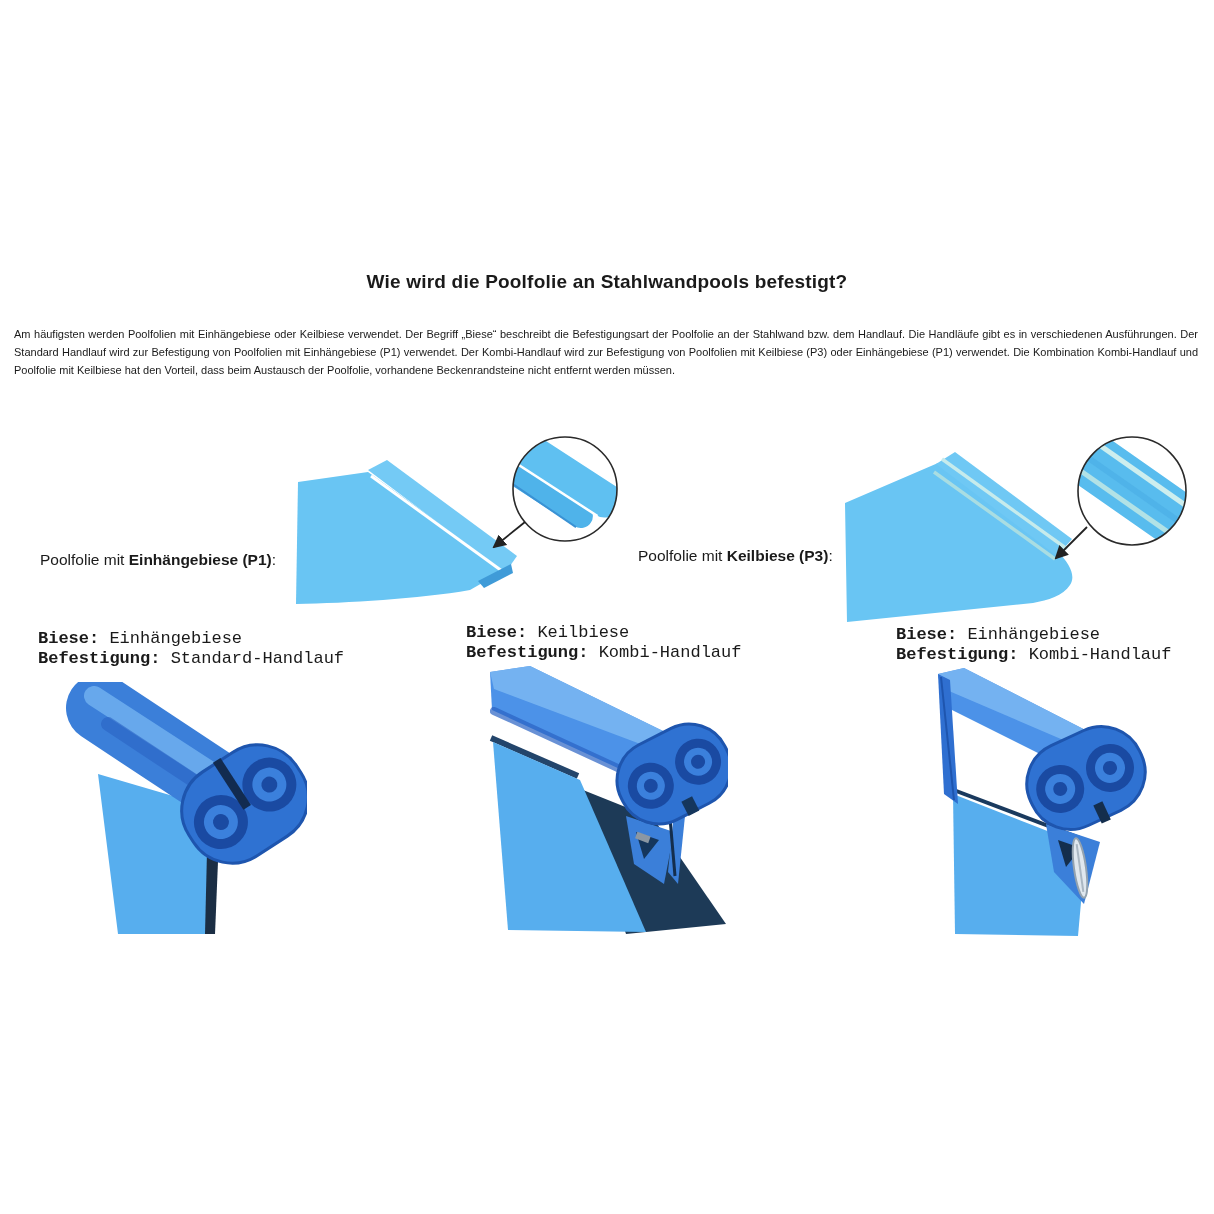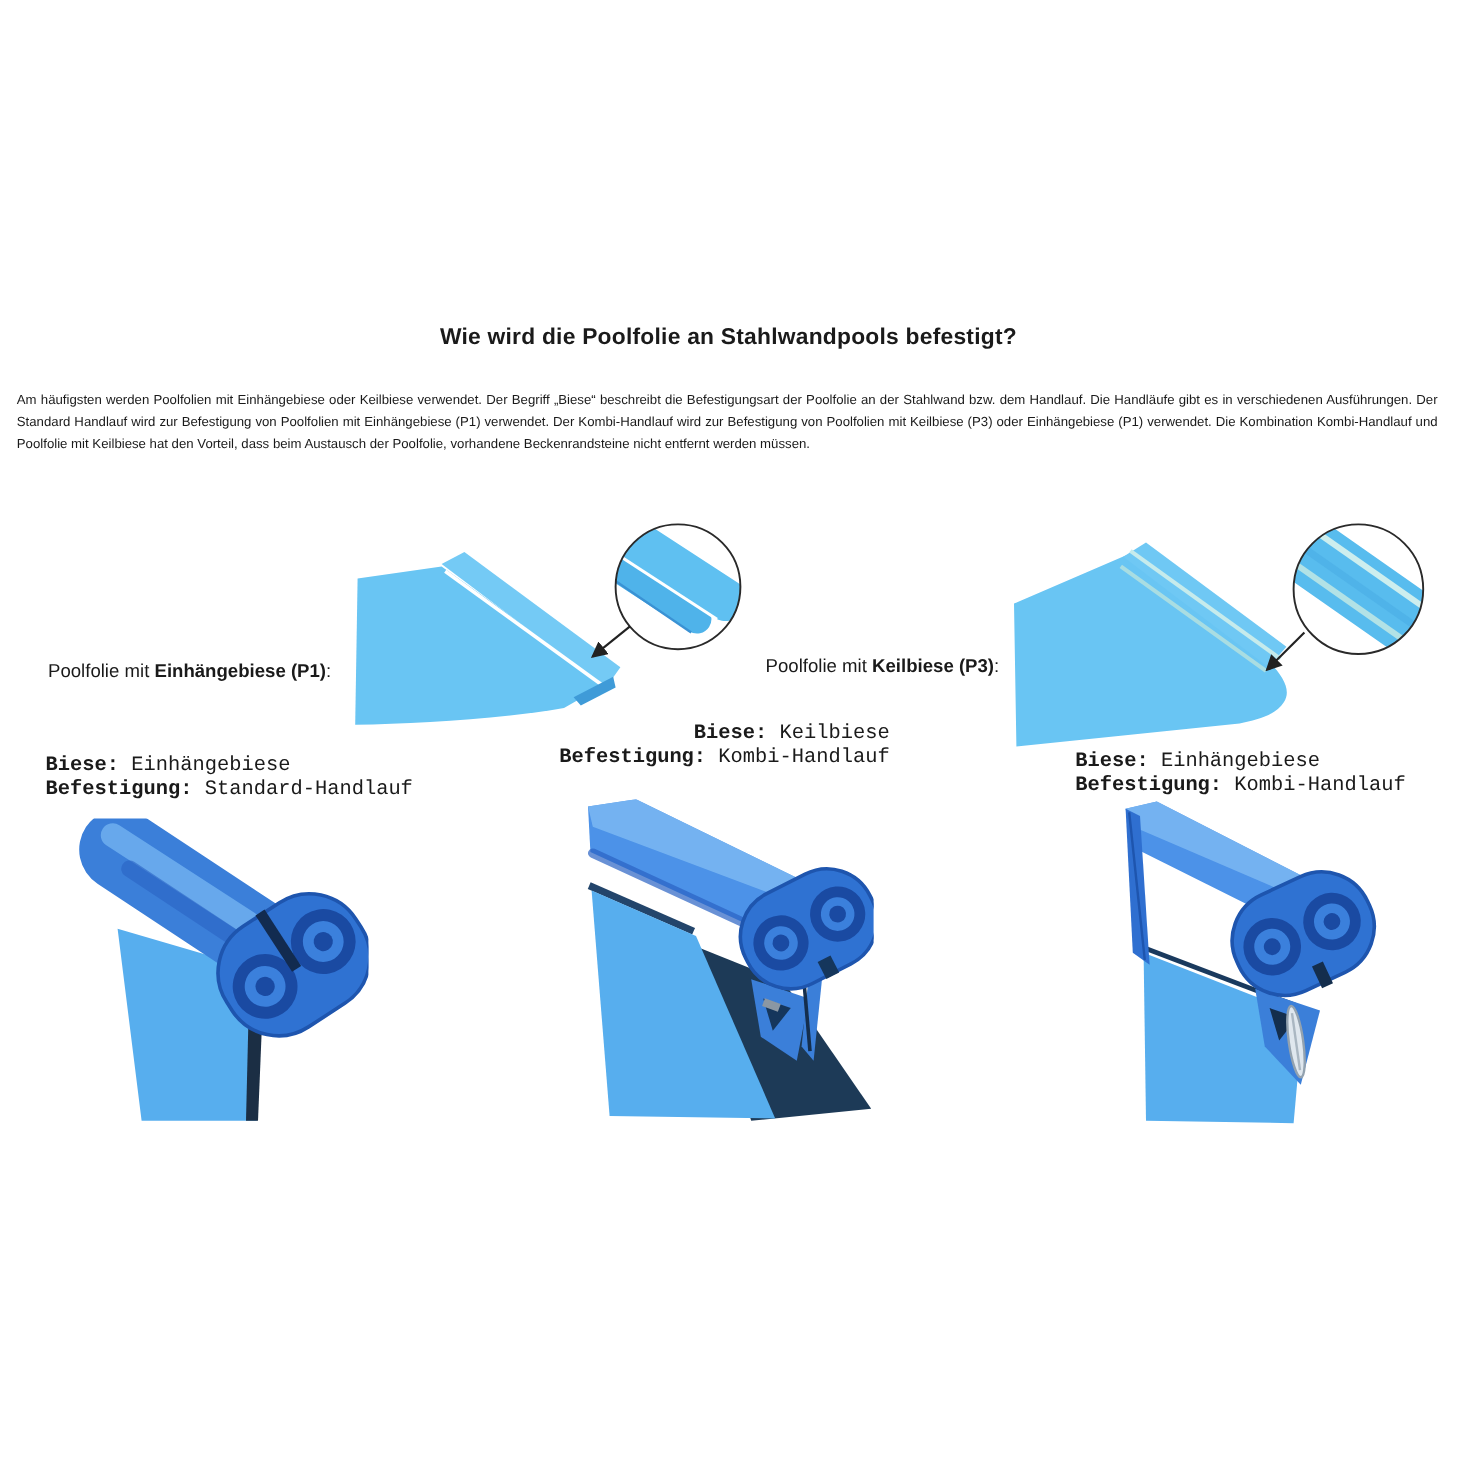--- a/index.html
+++ b/index.html
@@ -7,21 +7,21 @@
   .page{position:relative;width:1214px;height:1214px;overflow:hidden;background:#fff;}
   .title{position:absolute;top:271px;left:0;width:1214px;text-align:center;
          font-size:19px;font-weight:bold;letter-spacing:.2px;}
   .intro{position:absolute;top:326px;left:14px;width:1184px;
          font-size:11px;line-height:17.9px;text-align:justify;}
   .fig-label{position:absolute;font-size:15.5px;white-space:nowrap;}
   #label1{left:40px;top:528px;margin-top:23px;}
   #label2{left:638px;top:527px;margin-top:20px;}
   .caption{position:absolute;font-size:17px;line-height:20px;white-space:nowrap;font-family:Liberation Mono, monospace;}
   #cap1{left:38px;top:629px;}
-  #cap2{left:466px;top:602px;text-align:right;}
+  #cap2{left:466px;top:623px;}
   #cap3{left:896px;top:625px;}
   .abs{position:absolute;}
 </style>
 </head>
 <body>
 
 <div class="page">
 
   <div class="title">Wie wird die Poolfolie an Stahlwandpools befestigt?</div>
 

